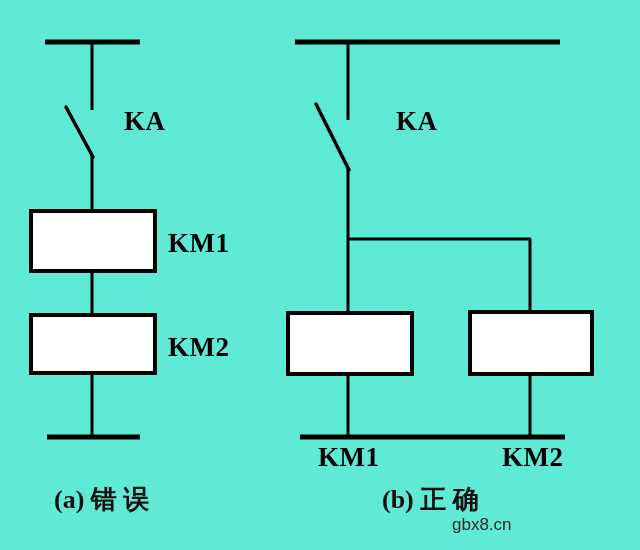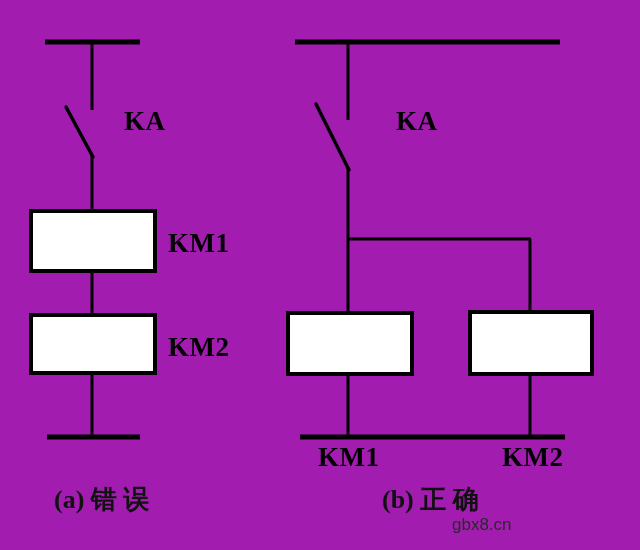--- a/index.html
+++ b/index.html
@@ -10,21 +10,21 @@
   body {
     width: 640px;
     height: 550px;
     font-family: "Liberation Serif", "DejaVu Serif", serif;
     overflow: hidden;
   }
   #figure-root {
     position: relative;
     width: 640px;
     height: 550px;
-    background: #a21caf;
+    background: #5eead4;
   }
   svg.circuit-canvas {
     position: absolute;
     top: 0;
     left: 0;
     width: 640px;
     height: 550px;
     display: block;
   }
   .wire {

